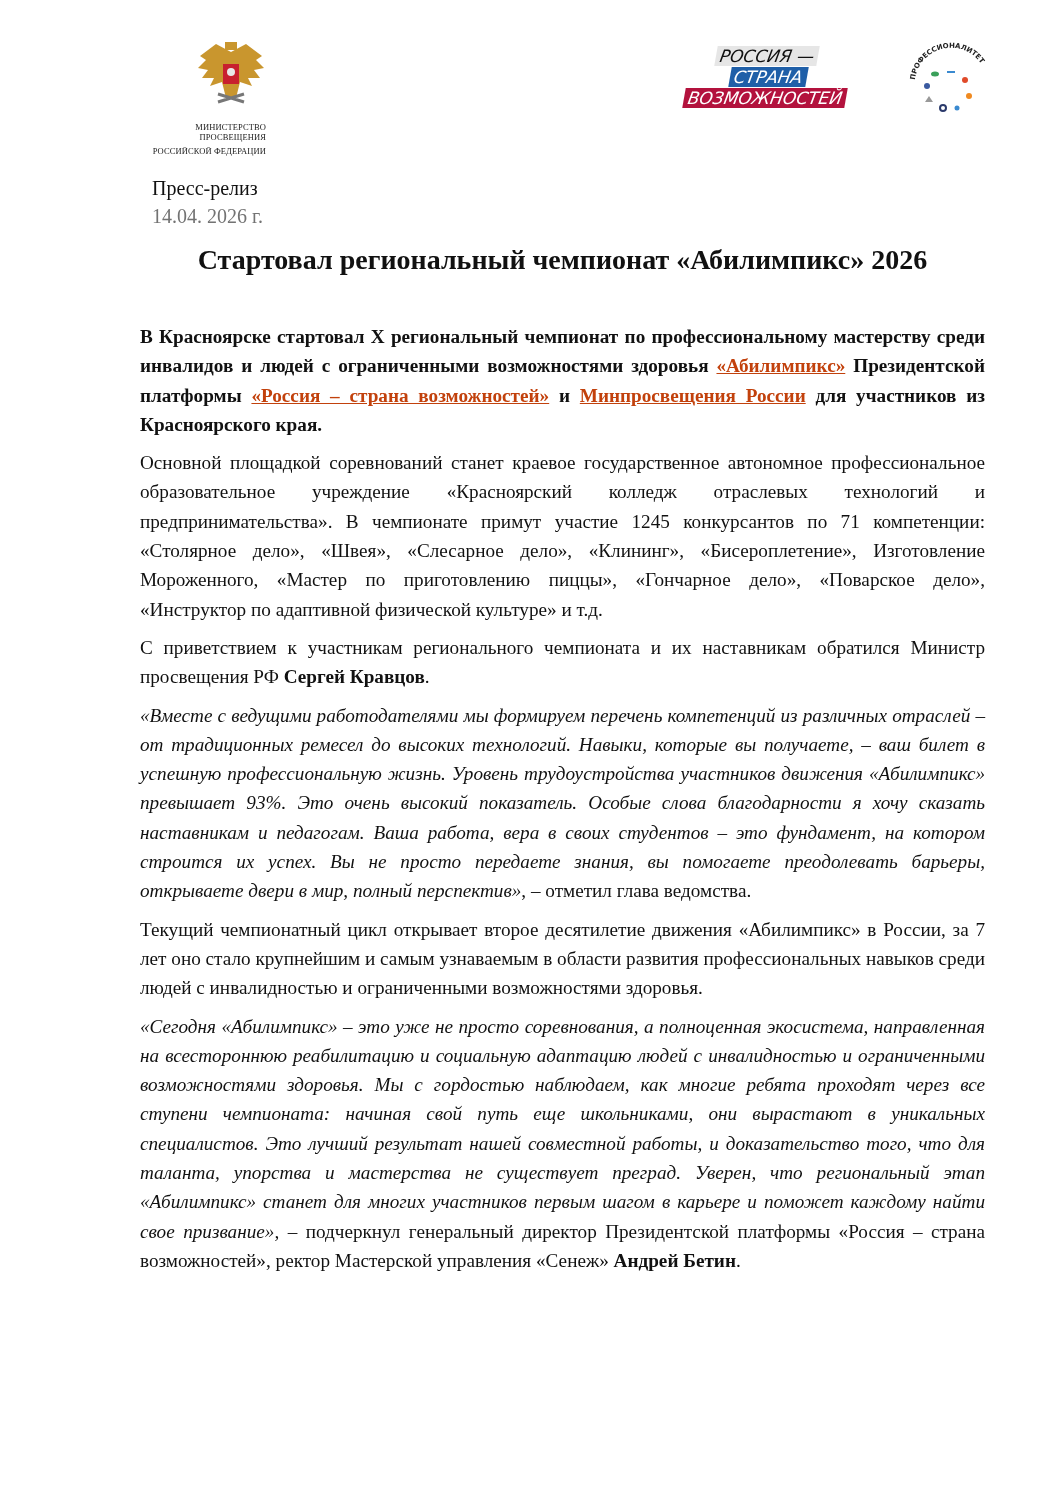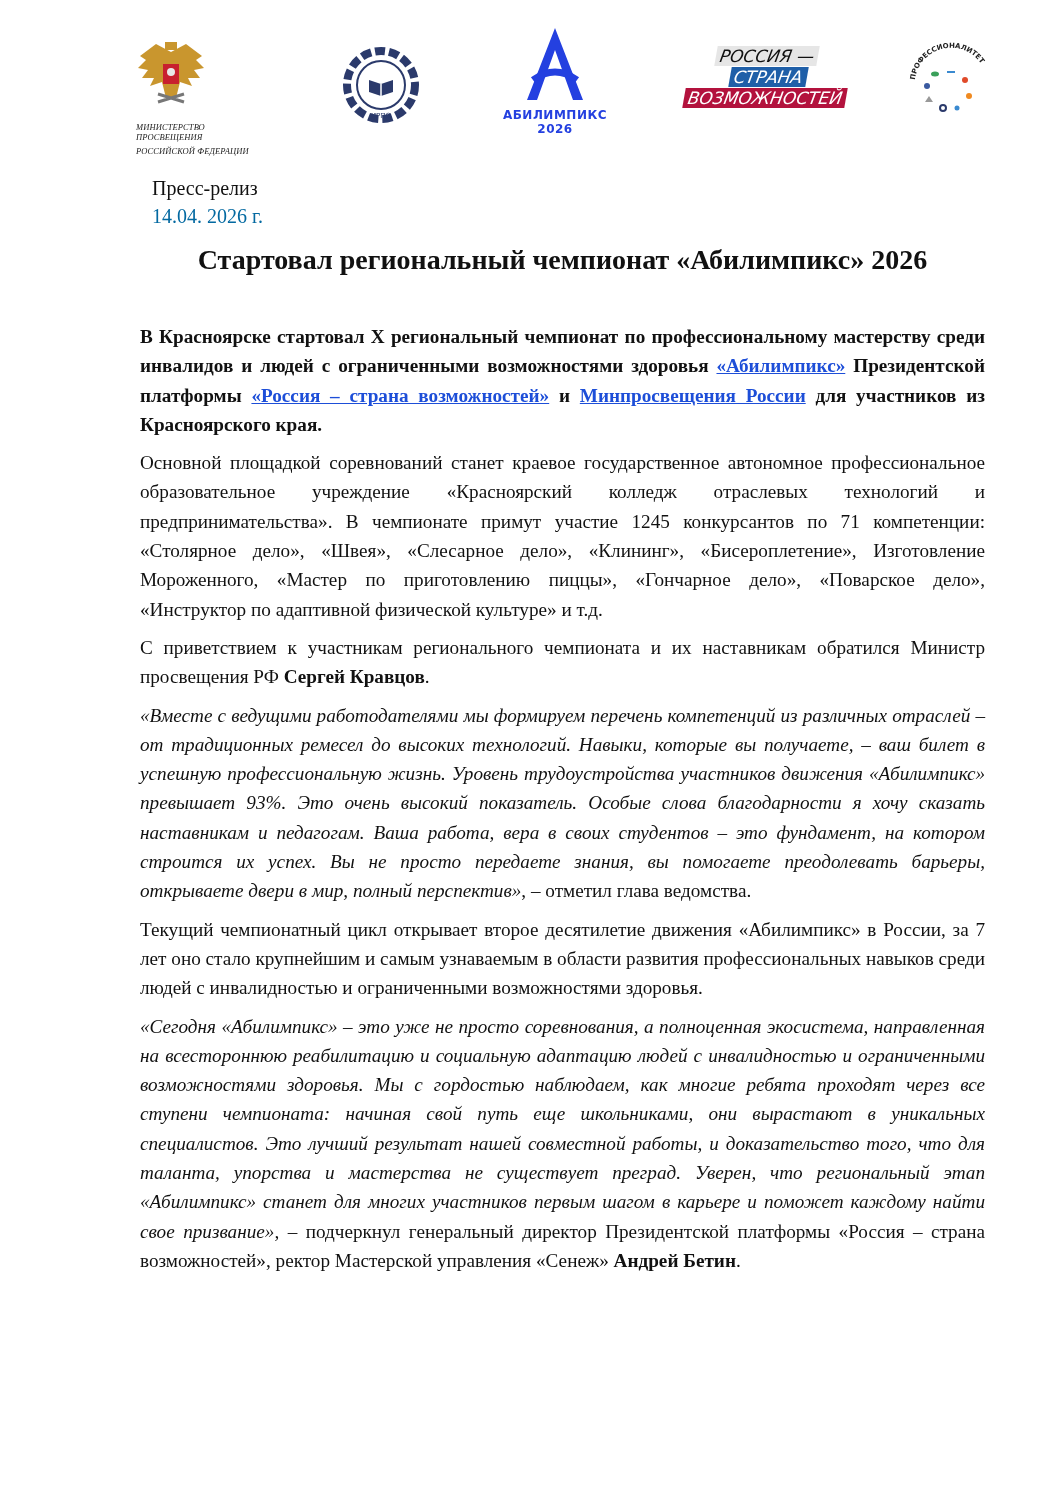--- a/index.html
+++ b/index.html
@@ -1,39 +1,39 @@
 <!DOCTYPE html>
 <html><head>
 <meta charset="utf-8">
 <style>
   html, body { margin: 0; padding: 0; background: #ffffff; }
   body { width: 1060px; height: 1500px; position: relative; overflow: hidden;
          font-family: "Liberation Serif", "DejaVu Serif", serif; color: #111; }
   .logos { position: absolute; top: 24px; left: 0; width: 1060px; height: 130px; }
   .logo { position: absolute; }
-  .logo-minpros { left: 136px; top: 14px; width: 130px; height: 110px; text-align: left; font-style: italic; }
+  .logo-minpros { left: 136px; top: 14px; width: 130px; height: 110px; text-align: right; }
   .logo-minpros .cap { font-size: 8.5px; line-height: 10px; color: #222; margin-top: 4px; letter-spacing: 0.1px; }
   .logo-irpo { left: 340px; top: 20px; width: 82px; height: 82px; }
   .logo-abil { left: 500px; top: 0px; width: 110px; height: 120px; text-align: center; }
   .logo-abil .name { font-family: "DejaVu Sans", sans-serif; font-weight: bold; color: #2440e0; font-size: 12px; line-height: 14px; letter-spacing: 0.5px; }
   .logo-rsv { left: 680px; top: 22px; width: 170px; height: 70px; }
   .rsv-line { position: absolute; font-family: "DejaVu Sans", sans-serif; font-style: italic; font-size: 17px; line-height: 20px; padding: 0 4px; transform: skewX(-10deg); }
   .rsv-1 { left: 36px; top: 0; background: #e6e6e6; color: #111; }
   .rsv-2 { left: 50px; top: 21px; background: #1f5fa8; color: #fff; }
   .rsv-3 { left: 4px; top: 42px; background: #b3123d; color: #fff; }
   .logo-prof { left: 905px; top: 16px; width: 90px; height: 90px; }
 
   .pre { position: absolute; left: 152px; top: 174px; font-size: 20px; line-height: 28px; }
-  .date { color: #0369a1; }
+  .date { color: #737373; }
   .title { position: absolute; left: 140px; top: 244px; width: 845px; text-align: center;
            font-weight: bold; font-size: 28px; line-height: 32px; }
   .content { position: absolute; left: 140px; top: 322px; width: 845px; font-size: 19.2px; line-height: 29.3px; text-align: justify; }
   .content p { margin: 0 0 9px 0; }
   .lead { font-weight: bold; }
-  a.lnk { color: #1d4ed8; }
+  a.lnk { color: #c2410c; }
   .quote { font-style: italic; }
   .upright { font-style: normal; margin-top: 36px; }
   b { font-weight: bold; }
 </style>
 </head>
 <body>
 
 <div class="logos">
 
   <div class="logo logo-minpros">
@@ -41,38 +41,21 @@
       <path d="M35 14 L20 6 L4 18 L10 22 L2 30 L12 32 L6 40 L18 40 L14 48 L26 44 L30 60 L40 60 L44 44 L56 48 L52 40 L64 40 L58 32 L68 30 L60 22 L66 18 L50 6 Z" fill="#c9962e"></path>
       <rect x="27" y="26" width="16" height="20" fill="#c8202f"></rect>
       <circle cx="35" cy="34" r="4" fill="#e8e8e8"></circle>
       <rect x="29" y="4" width="12" height="8" fill="#c9962e"></rect>
       <path d="M22 56 L48 64 M48 56 L22 64" stroke="#777" stroke-width="3"></path>
     </svg>
     <div class="cap">МИНИСТЕРСТВО ПРОСВЕЩЕНИЯ</div>
     <div class="cap">РОССИЙСКОЙ ФЕДЕРАЦИИ</div>
   </div>
 
-  <div class="logo logo-irpo">
-    <svg width="82" height="82" viewBox="0 0 82 82">
-      <circle cx="41" cy="41" r="34" fill="none" stroke="#2b3a6b" stroke-width="8" stroke-dasharray="10 4"></circle>
-      <circle cx="41" cy="41" r="24" fill="#fff" stroke="#2b3a6b" stroke-width="2"></circle>
-      <path d="M29 36 L41 40 L53 36 L53 48 L41 52 L29 48 Z" fill="#2b3a6b"></path>
-      <line x1="41" y1="40" x2="41" y2="52" stroke="#fff" stroke-width="1.5"></line>
-      <text x="41" y="74" font-size="7" text-anchor="middle" fill="#2b3a6b" font-family="DejaVu Sans, sans-serif">ИРПО</text>
-    </svg>
-  </div>
 
-  <div class="logo logo-abil">
-    <svg width="80" height="80" viewBox="0 0 80 80">
-      <path d="M40 4 L68 76 L58 76 L40 26 L22 76 L12 76 Z" fill="#2440e0"></path>
-      <path d="M18 56 Q40 40 62 56" stroke="#2440e0" stroke-width="7" fill="none"></path>
-    </svg>
-    <div class="name">АБИЛИМПИКС</div>
-    <div class="name">2026</div>
-  </div>
 
   <div class="logo logo-rsv">
     <div class="rsv-line rsv-1">РОССИЯ —</div>
     <div class="rsv-line rsv-2">СТРАНА</div>
     <div class="rsv-line rsv-3">ВОЗМОЖНОСТЕЙ</div>
   </div>
 
   <div class="logo logo-prof">
     <svg width="90" height="90" viewBox="0 0 90 90">
       <defs>

